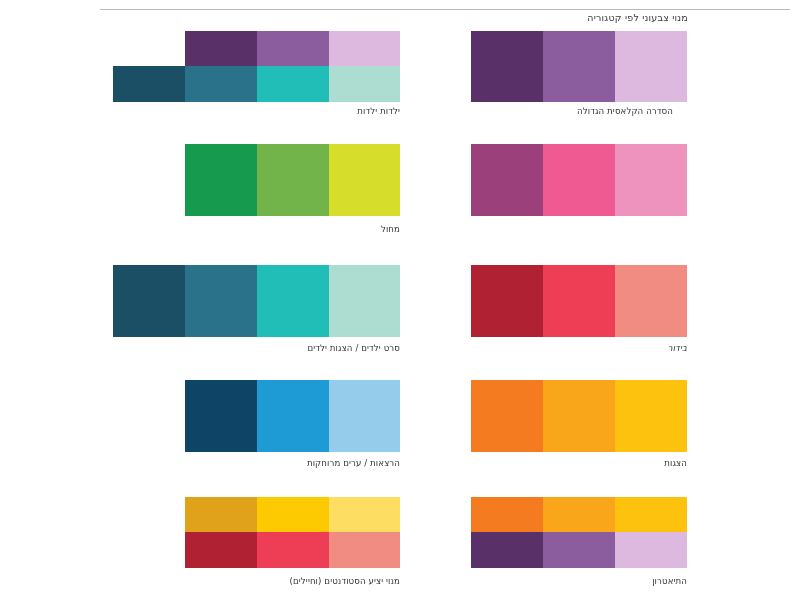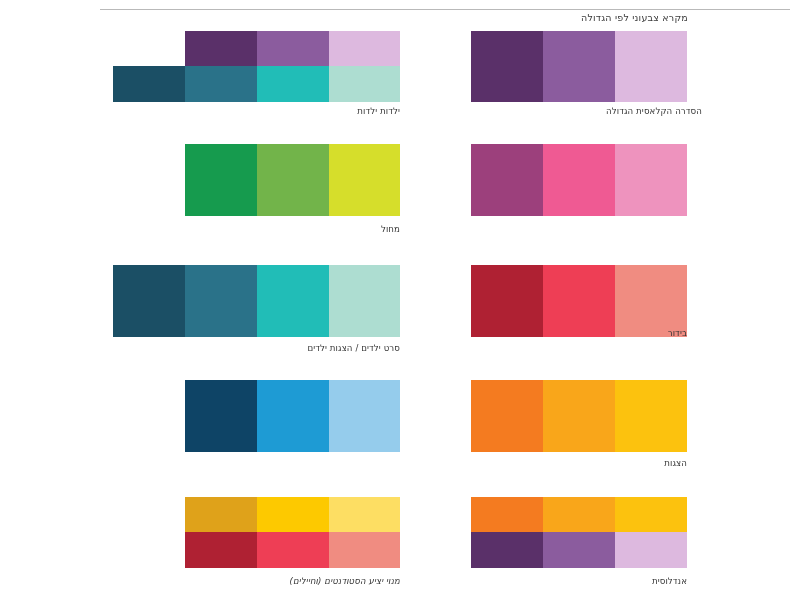--- a/index.html
+++ b/index.html
@@ -64,21 +64,21 @@
     letter-spacing: 0.1px;
   }
 </style>
 </head>
 <body>
 
 <div id="sheet">
 
   <div class="top-rule"></div>
 
-  <div class="page-title">מקרא צבעוני לפי הגדולה</div>
+  <div class="page-title">מנוי צבעוני לפי קטגוריה</div>
 
 <div class="palette-block" style="left: 113px; top: 31px; width: 287px; height: 71px;">
       <div class="swatch-row" style="height: 35px;">
         <div class="swatch spacer" style="width: 72px; background: transparent;"></div>
         <div class="swatch" style="width: 72px; background: rgb(90, 48, 105);"></div>
         <div class="swatch" style="width: 72px; background: rgb(139, 92, 158);"></div>
         <div class="swatch" style="width: 71px; background: rgb(221, 185, 223);"></div>
       </div>
       <div class="swatch-row" style="height: 36px;">
         <div class="swatch" style="width: 72px; background: rgb(27, 79, 101);"></div>
@@ -88,21 +88,21 @@
       </div>
     </div>
     <div class="block-label" style="left: 0px; width: 400px; top: 106px;">ילדות ילדות</div>
     <div class="palette-block" style="left: 471px; top: 31px; width: 216px; height: 71px;">
       <div class="swatch-row" style="height: 71px;">
         <div class="swatch" style="width: 72px; background: rgb(90, 48, 105);"></div>
         <div class="swatch" style="width: 72px; background: rgb(139, 92, 158);"></div>
         <div class="swatch" style="width: 72px; background: rgb(221, 185, 223);"></div>
       </div>
     </div>
-    <div class="block-label" style="left: 302px; width: 400px; top: 106px;">הסדרה הקלאסית הגדולה</div>
+    <div class="block-label" style="left: 273px; width: 400px; top: 106px;">הסדרה הקלאסית הגדולה</div>
     <div class="palette-block" style="left: 185px; top: 144px; width: 215px; height: 72px;">
       <div class="swatch-row" style="height: 72px;">
         <div class="swatch" style="width: 72px; background: rgb(22, 155, 78);"></div>
         <div class="swatch" style="width: 72px; background: rgb(114, 180, 74);"></div>
         <div class="swatch" style="width: 71px; background: rgb(214, 222, 43);"></div>
       </div>
     </div>
     <div class="block-label" style="left: 0px; width: 400px; top: 224px;">מחול</div>
     <div class="palette-block" style="left: 471px; top: 144px; width: 216px; height: 72px;">
       <div class="swatch-row" style="height: 72px;">
@@ -120,55 +120,56 @@
       </div>
     </div>
     <div class="block-label" style="left: 0px; width: 400px; top: 343px;">סרט ילדים / הצגות ילדים</div>
     <div class="palette-block" style="left: 471px; top: 265px; width: 216px; height: 72px;">
       <div class="swatch-row" style="height: 72px;">
         <div class="swatch" style="width: 72px; background: rgb(175, 33, 51);"></div>
         <div class="swatch" style="width: 72px; background: rgb(238, 62, 85);"></div>
         <div class="swatch" style="width: 72px; background: rgb(240, 140, 129);"></div>
       </div>
     </div>
-    <div class="block-label" style="left: 287px; width: 400px; top: 328px;">בידור</div>
+    <div class="block-label" style="left: 287px; width: 400px; top: 343px; font-style: italic;">בידור</div>
     <div class="palette-block" style="left: 185px; top: 380px; width: 215px; height: 72px;">
       <div class="swatch-row" style="height: 72px;">
         <div class="swatch" style="width: 72px; background: rgb(14, 68, 102);"></div>
         <div class="swatch" style="width: 72px; background: rgb(30, 155, 212);"></div>
         <div class="swatch" style="width: 71px; background: rgb(149, 204, 236);"></div>
       </div>
     </div>
+    <div class="block-label" style="left: 0px; width: 400px; top: 458px;">הרצאות / ערים מרוחקות</div>
     <div class="palette-block" style="left: 471px; top: 380px; width: 216px; height: 72px;">
       <div class="swatch-row" style="height: 72px;">
         <div class="swatch" style="width: 72px; background: rgb(244, 123, 32);"></div>
         <div class="swatch" style="width: 72px; background: rgb(249, 166, 26);"></div>
         <div class="swatch" style="width: 72px; background: rgb(252, 194, 14);"></div>
       </div>
     </div>
     <div class="block-label" style="left: 287px; width: 400px; top: 458px;">הצגות</div>
     <div class="palette-block" style="left: 185px; top: 497px; width: 215px; height: 71px;">
       <div class="swatch-row" style="height: 35px;">
         <div class="swatch" style="width: 72px; background: rgb(223, 162, 26);"></div>
         <div class="swatch" style="width: 72px; background: rgb(253, 201, 0);"></div>
         <div class="swatch" style="width: 71px; background: rgb(253, 222, 99);"></div>
       </div>
       <div class="swatch-row" style="height: 36px;">
         <div class="swatch" style="width: 72px; background: rgb(175, 33, 51);"></div>
         <div class="swatch" style="width: 72px; background: rgb(238, 62, 85);"></div>
         <div class="swatch" style="width: 71px; background: rgb(240, 140, 129);"></div>
       </div>
     </div>
-    <div class="block-label" style="left: 0px; width: 400px; top: 576px; font-style: italic;">מנוי יציע הסטודנטים (וחיילים)</div>
+    <div class="block-label" style="left: 0px; width: 400px; top: 576px;">מנוי יציע הסטודנטים (וחיילים)</div>
     <div class="palette-block" style="left: 471px; top: 497px; width: 216px; height: 71px;">
       <div class="swatch-row" style="height: 35px;">
         <div class="swatch" style="width: 72px; background: rgb(244, 123, 32);"></div>
         <div class="swatch" style="width: 72px; background: rgb(249, 166, 26);"></div>
         <div class="swatch" style="width: 72px; background: rgb(252, 194, 14);"></div>
       </div>
       <div class="swatch-row" style="height: 36px;">
         <div class="swatch" style="width: 72px; background: rgb(90, 48, 105);"></div>
         <div class="swatch" style="width: 72px; background: rgb(139, 92, 158);"></div>
         <div class="swatch" style="width: 72px; background: rgb(221, 185, 223);"></div>
       </div>
     </div>
-    <div class="block-label" style="left: 287px; width: 400px; top: 576px;">אנדלוסית</div>
+    <div class="block-label" style="left: 287px; width: 400px; top: 576px;">התיאטרון</div>
   </div>
 
 </body></html>

